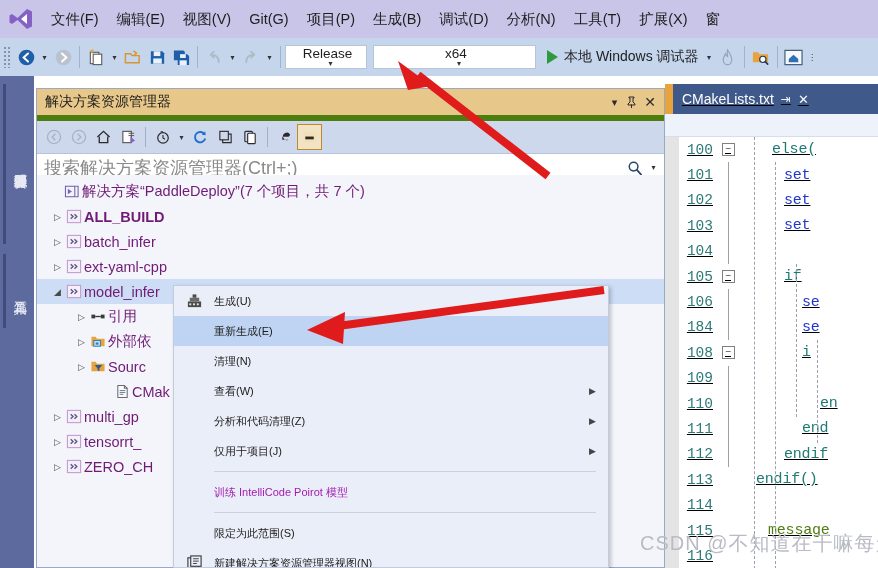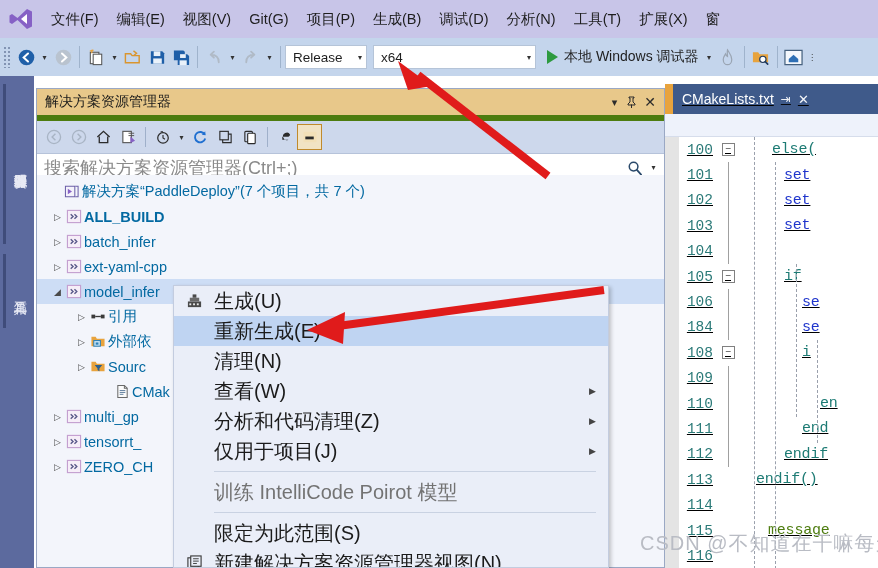--- a/index.html
+++ b/index.html
@@ -31,21 +31,21 @@
   .grip{width:9px;height:22px;margin-left:3px;margin-right:2px;
     background-image:radial-gradient(circle, #8294b3 1px, transparent 1.2px);
     background-size:4px 4px;}
   .tb-btn{width:24px;height:26px;display:flex;align-items:center;justify-content:center;}
   .tb-arrow{width:13px;height:26px;display:flex;align-items:center;justify-content:center;
     font-size:8px;color:#333;}
   .tb-sep{width:1px;height:22px;background:#9fb3cc;margin:0 4px;}
   .combo{
     height:24px;background:#ffffff;border:1px solid #b5c4d8;
     display:flex;align-items:center;justify-content:space-between;
-    font-size:13.5px;color:#1e1e1e;padding:0 4px 0 7px;box-sizing:border-box;
+    font-size:13.5px;color:#1e1e1e;padding:0 4px 0 7px;box-sizing:border-box;flex-direction:column;
   }
   .combo .cval{white-space:nowrap;overflow:hidden;}
   .combo .carr{font-size:8px;color:#333;margin-left:6px;}
   .combo-release{width:82px;}
   .combo-plat{width:163px;}
   .run-btn{display:flex;align-items:center;height:26px;padding:0 4px 0 2px;}
   .run-tri{width:0;height:0;border-left:11px solid #2d9a3f;
     border-top:7px solid transparent;border-bottom:7px solid transparent;margin-right:6px;}
   .run-label{font-size:14px;color:#1e1e1e;white-space:nowrap;}
 
@@ -92,34 +92,34 @@
     display:flex;align-items:center;padding:0 4px 0 7px;
   }
   .se-search-ph{font-size:18px;color:#8a8a8a;flex:1;white-space:nowrap;}
 
   .se-tree{position:absolute;left:0;top:86px;right:0;bottom:0;background:#f3f5fb;padding-top:4px;}
   .trow{height:25px;display:flex;align-items:center;white-space:nowrap;position:relative;}
   .trow.sel{background:#cdddf5;}
   .chev{width:13px;height:25px;display:flex;align-items:center;justify-content:center;
     font-size:9px;color:#4a4a4a;flex:none;}
   .ticon{width:20px;height:25px;display:flex;align-items:center;justify-content:center;flex:none;}
-  .tlabel{font-size:14.5px;color:#0369a1;}
+  .tlabel{font-size:14.5px;color:#701a75;}
   .tlabel.bold{font-weight:bold;}
 
   
   .ctx{
     position:absolute;left:173px;top:285px;width:436px;height:283px;
     background:#eaeef8;border:1px solid #c3ccdf;box-sizing:border-box;
     box-shadow:2px 2px 4px rgba(0,0,0,.22);overflow:hidden;
   }
   .ctxrow{height:30px;display:flex;align-items:center;position:relative;}
   .ctxrow.hl{background:#bfd4f2;}
   .ctx-ic{width:40px;height:30px;display:flex;align-items:center;justify-content:center;flex:none;}
-  .ctx-lbl{font-size:20px;color:#1b1b1b;white-space:nowrap;}
-  .ctx-lbl.dim{color:#737373;}
+  .ctx-lbl{font-size:11px;color:#1b1b1b;white-space:nowrap;}
+  .ctx-lbl.dim{color:#a21caf;}
   .ctx-arr{position:absolute;right:12px;font-size:9px;color:#444;}
   .ctx-sep{height:1px;background:#c9d2e2;margin:5px 12px 5px 40px;}
 
   
   .editor{
     position:absolute;left:665px;top:84px;width:213px;height:484px;
     background:#ffffff;overflow:hidden;text-decoration:underline;
   }
   .ed-tabstrip{height:30px;background:#3f5a8a;display:flex;align-items:flex-end;}
   .ed-strip-left{width:8px;height:30px;background:#e8a33d;}

